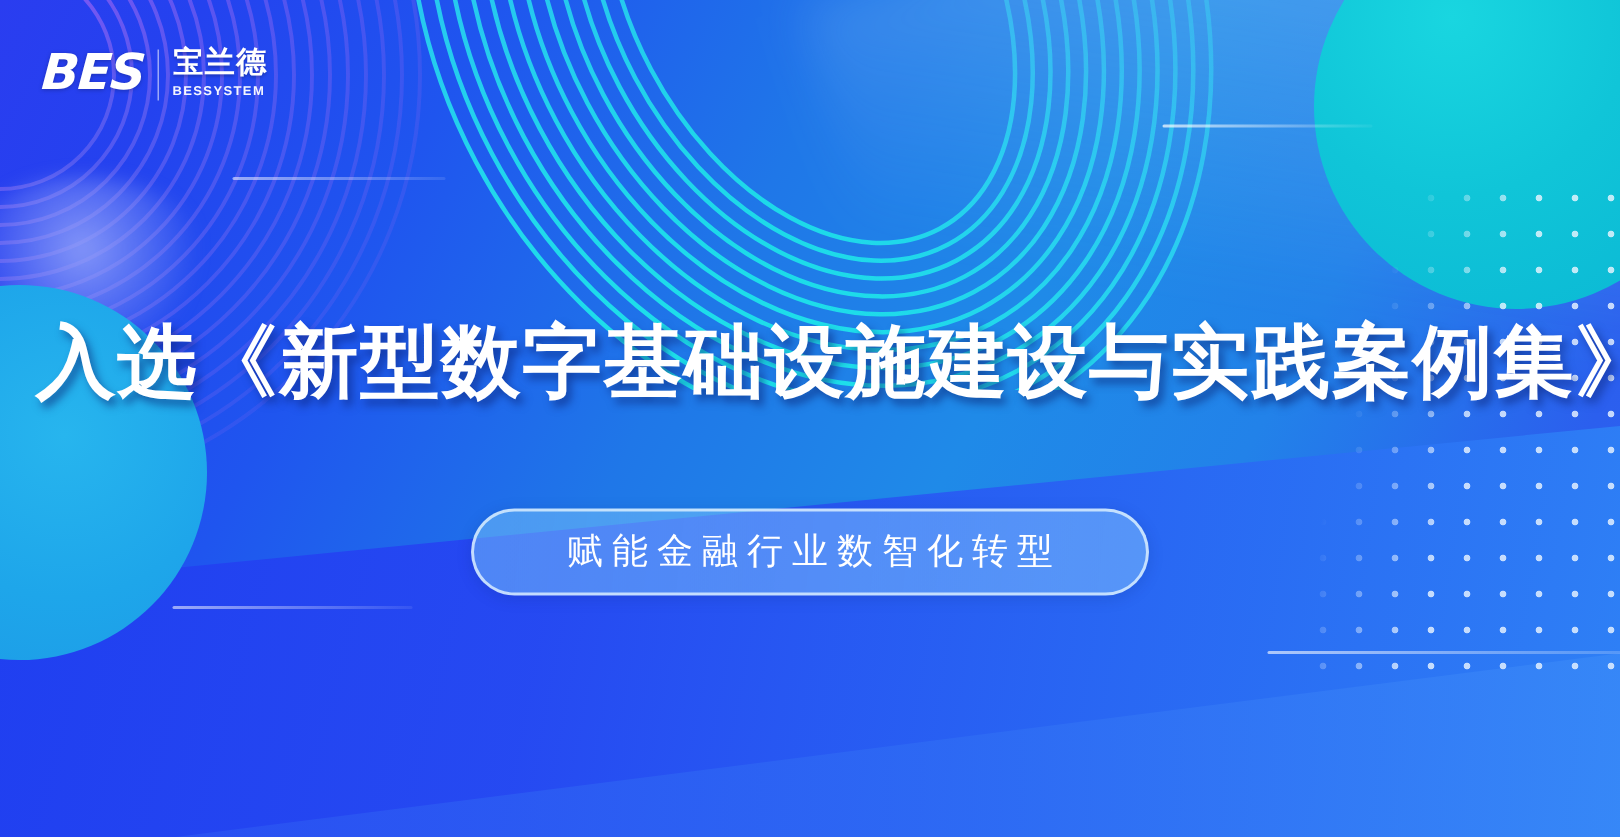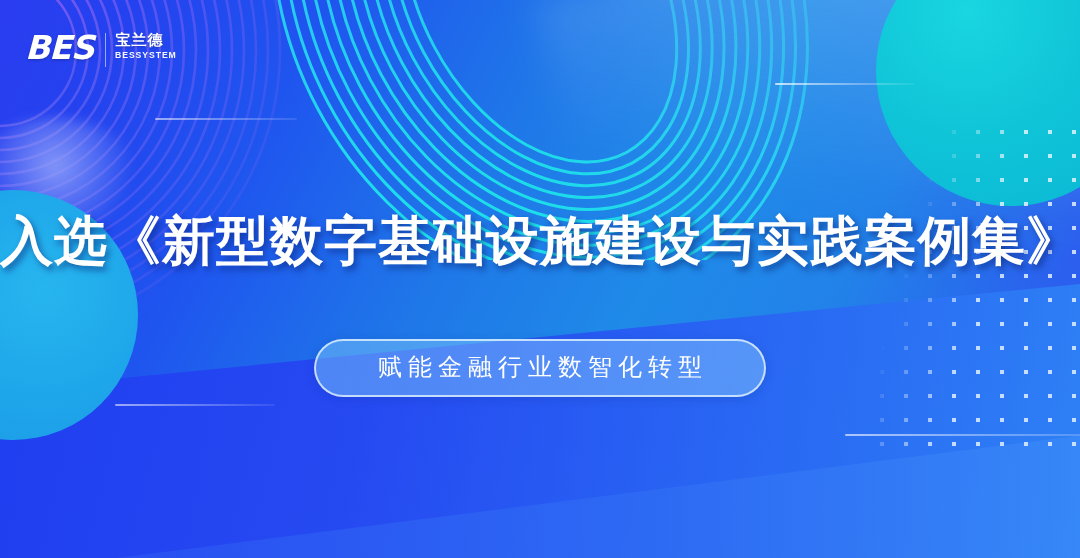--- a/index.html
+++ b/index.html
@@ -111,41 +111,42 @@
     line-height: 1;
     transform: skewX(-4deg);
     text-shadow: 0 1px 3px rgba(0,0,0,.25);
   }
   .logo-divider {
     width: 1px; height: 34px; margin-top: 2px;
     background: rgba(255,255,255,.55);
   }
   .logo-cn-wrap { display: flex; flex-direction: column; line-height: 1; padding-top: 1px; }
   .logo-cn {
-    font-size: 15px; font-weight: 700; color: #fff;
+    font-size: 20px; font-weight: 700; color: #fff;
     letter-spacing: 1px;
     text-shadow: 0 1px 2px rgba(0,0,0,.22);
   }
   .logo-en {
     font-size: 8.5px; font-weight: 700; color: #fff;
     letter-spacing: .9px; margin-top: 4px; opacity: .95;
     transform: scaleX(1.02); transform-origin: left center;
   }
 
   
   .headline {
     position: absolute; left: 0; right: 0; top: 206px;
     text-align: center;
     font-family: "DejaVu Sans", "Liberation Sans", sans-serif;
     font-size: 53px;
     font-weight: 700;
     color: #ffffff;
     letter-spacing: 1px;
     white-space: nowrap;
     text-shadow: 3px 4px 6px rgba(10,30,110,.55);
+    padding-left: 24px;
   }
 
   
   .pill-wrap {
     position: absolute; left: 0; right: 0; top: 339px;
     display: flex; justify-content: center;
   }
   .pill {
     display: inline-block;
     padding: 10px 56px 12px;

